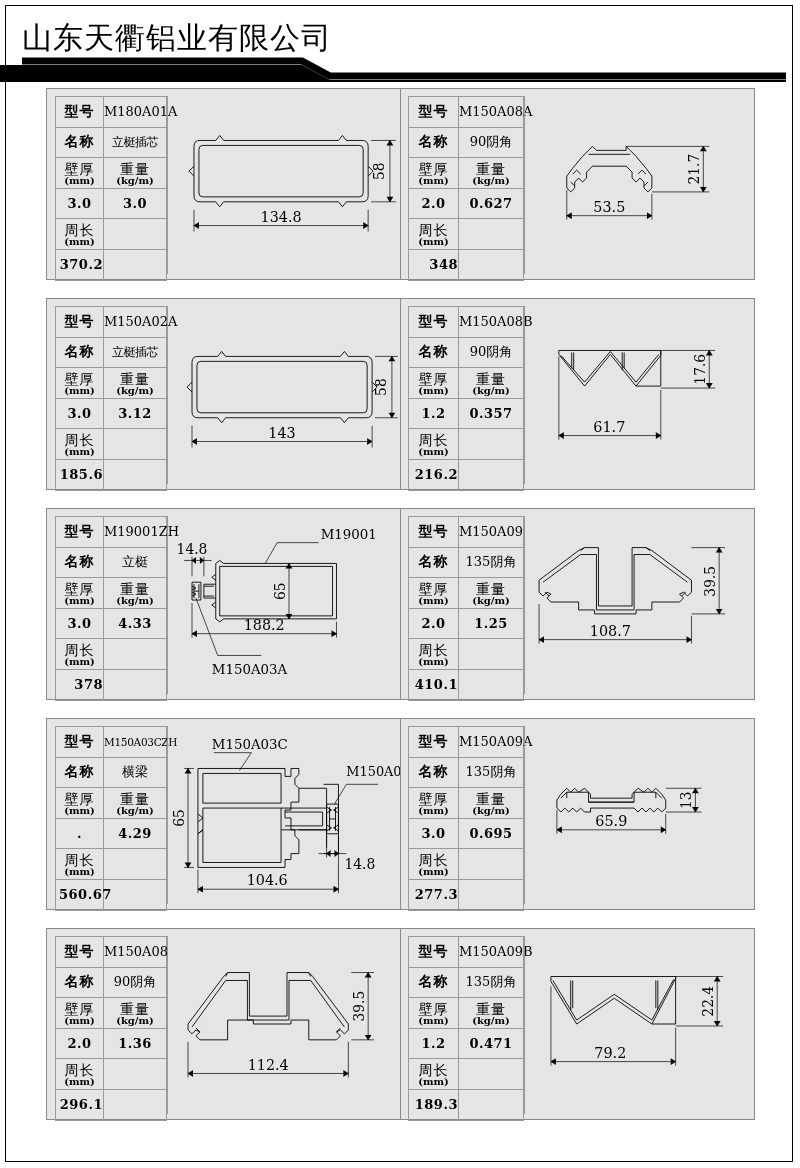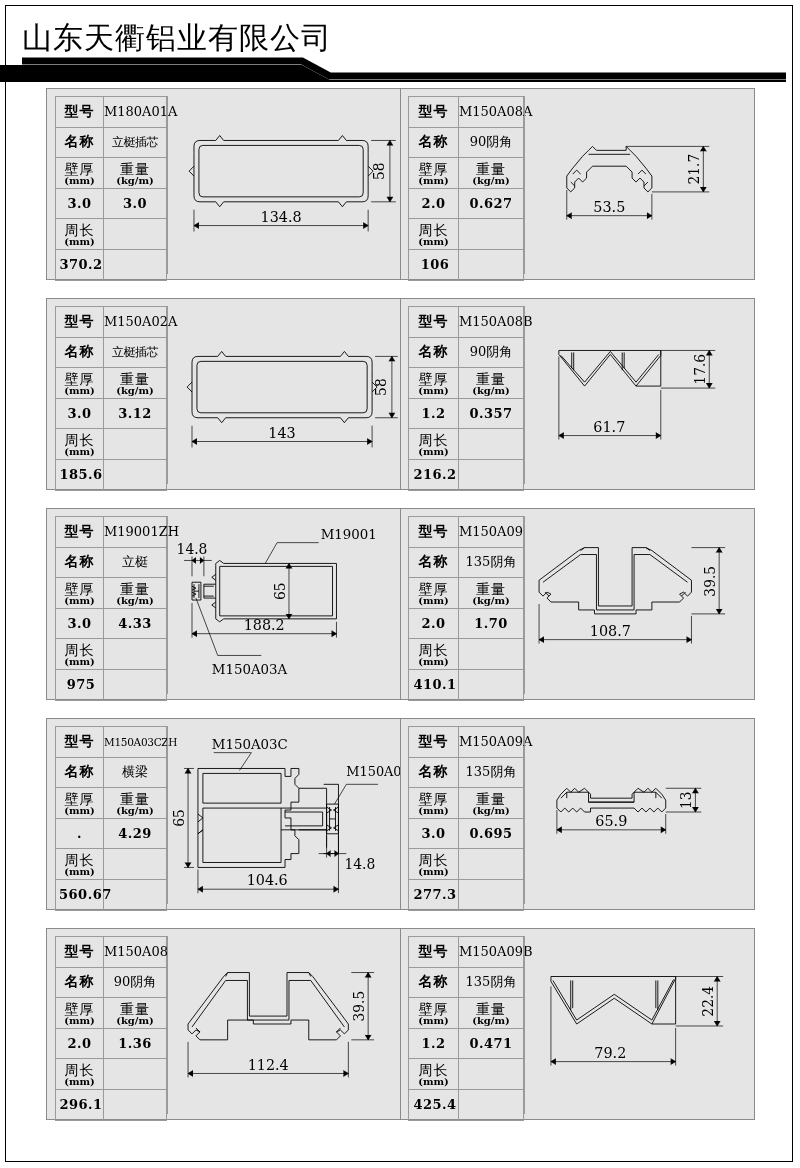--- a/index.html
+++ b/index.html
@@ -50,21 +50,21 @@
   .spec td.lbl{width:47px;font-size:14px;letter-spacing:1px;font-weight:600;}
   .card.right .spec td.lbl{width:49px;}
   .spec td.val{font-size:13px;}
   .unit{display:block;font-size:10px;line-height:8px;margin-top:-2px;letter-spacing:0;}
   .lbl .big{font-size:14px;font-weight:400;text-align:right;}
   .val.code{font-size:12.5px;letter-spacing:0;}
   .val.code.tight{font-size:10.5px;letter-spacing:-.3px;}
   .val.cn{font-size:13px;}
   .val.cn.small{font-size:12px;letter-spacing:-.5px;font-family:Liberation Mono, monospace;}
   .val.num{font-size:14px;letter-spacing:.5px;font-weight:bold;}
-  .val.left{text-align:center;padding-left:3px;}
+  .val.left{text-align:right;padding-left:3px;}
 
   
   .divider{position:absolute;left:120px;top:7px;width:1px;height:178px;background:#9a9a9a;}
   .card.right .divider{left:123px;}
 
   .drawing{position:absolute;left:122px;top:0;right:0;bottom:0;}
   .card.right .drawing{left:125px;}
   .drawing svg{display:block;width:100%;height:100%;}
   svg text{font-family:"DejaVu Serif","Liberation Serif",serif;fill:#000;}
 </style>
@@ -207,21 +207,21 @@
               </tr>
           <tr>
             <td class="val num">3.0</td>
             <td class="val num">4.33</td>
               </tr>
           <tr>
             <td class="lbl"><span class="big">周长</span><span class="unit">(mm)</span></td>
             <td class="val"></td>
               </tr>
           <tr>
-            <td class="val num left">975</td>
+            <td class="val num left">378</td>
             <td class="val"></td>
               </tr>
         </tbody>
           </table>
         <div class="divider"></div>
         <div class="drawing">
           <svg viewBox="0 0 236 192">
             <g fill="none" stroke="#000" stroke-width="0.9">
 
               <path d="M46,57 L46,55 L50,52 L54,55 L168,55 L168,111 L54,111 L50,114 L46,111 L46,57 Z"></path>
@@ -417,21 +417,21 @@
               </tr>
           <tr>
             <td class="val num">2.0</td>
             <td class="val num">0.627</td>
               </tr>
           <tr>
             <td class="lbl"><span class="big">周长</span><span class="unit">(mm)</span></td>
             <td class="val"></td>
               </tr>
           <tr>
-            <td class="val num left">106</td>
+            <td class="val num left">348</td>
             <td class="val"></td>
               </tr>
         </tbody>
           </table>
         <div class="divider"></div>
         <div class="drawing">
           <svg viewBox="0 0 228 192">
             <g fill="none" stroke="#000" stroke-width="0.9">
               <path d="M40,100 L40,88 L46,80 L56,68 L62,62 L66,58 L70,62 L100,62 L100,58 L104,62 L110,68
                        L120,80 L126,88 L126,100 L122,104 L118,100 L118,94 L114,90 L110,94 L106,90
@@ -517,21 +517,21 @@
           <tr>
             <td class="lbl">名称</td>
             <td class="val cn">135阴角</td>
               </tr>
           <tr>
             <td class="lbl"><span class="big">壁厚</span><span class="unit">(mm)</span></td>
             <td class="lbl"><span class="big">重量</span><span class="unit">(kg/m)</span></td>
               </tr>
           <tr>
             <td class="val num">2.0</td>
-            <td class="val num">1.70</td>
+            <td class="val num">1.25</td>
               </tr>
           <tr>
             <td class="lbl"><span class="big">周长</span><span class="unit">(mm)</span></td>
             <td class="val"></td>
               </tr>
           <tr>
             <td class="val num left">410.1</td>
             <td class="val"></td>
               </tr>
         </tbody>
@@ -634,21 +634,21 @@
               </tr>
           <tr>
             <td class="val num">1.2</td>
             <td class="val num">0.471</td>
               </tr>
           <tr>
             <td class="lbl"><span class="big">周长</span><span class="unit">(mm)</span></td>
             <td class="val"></td>
               </tr>
           <tr>
-            <td class="val num left">425.4</td>
+            <td class="val num left">189.3</td>
             <td class="val"></td>
               </tr>
         </tbody>
           </table>
         <div class="divider"></div>
         <div class="drawing">
           <svg viewBox="0 0 228 192">
             <g fill="none" stroke="#000" stroke-width="0.9">
               <path d="M24,48 L24,53 L50,96 L88,70 L126,96 L150,50 L150,48 Z"></path>
               <path d="M26,52 L50,92 L88,66 L126,92 L148,51"></path>

